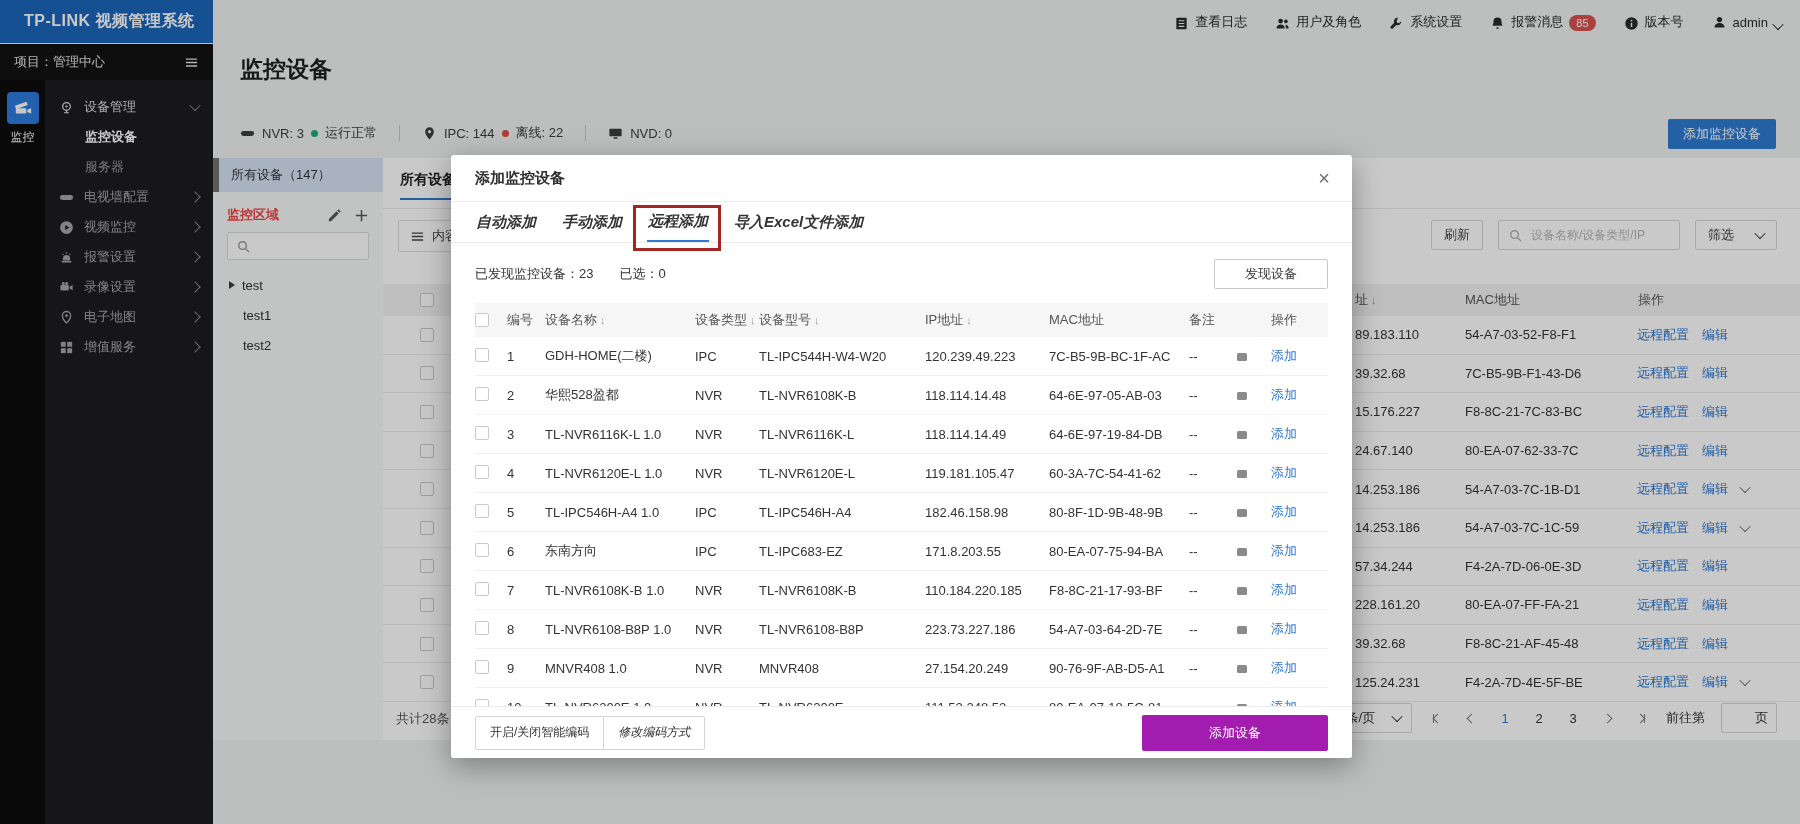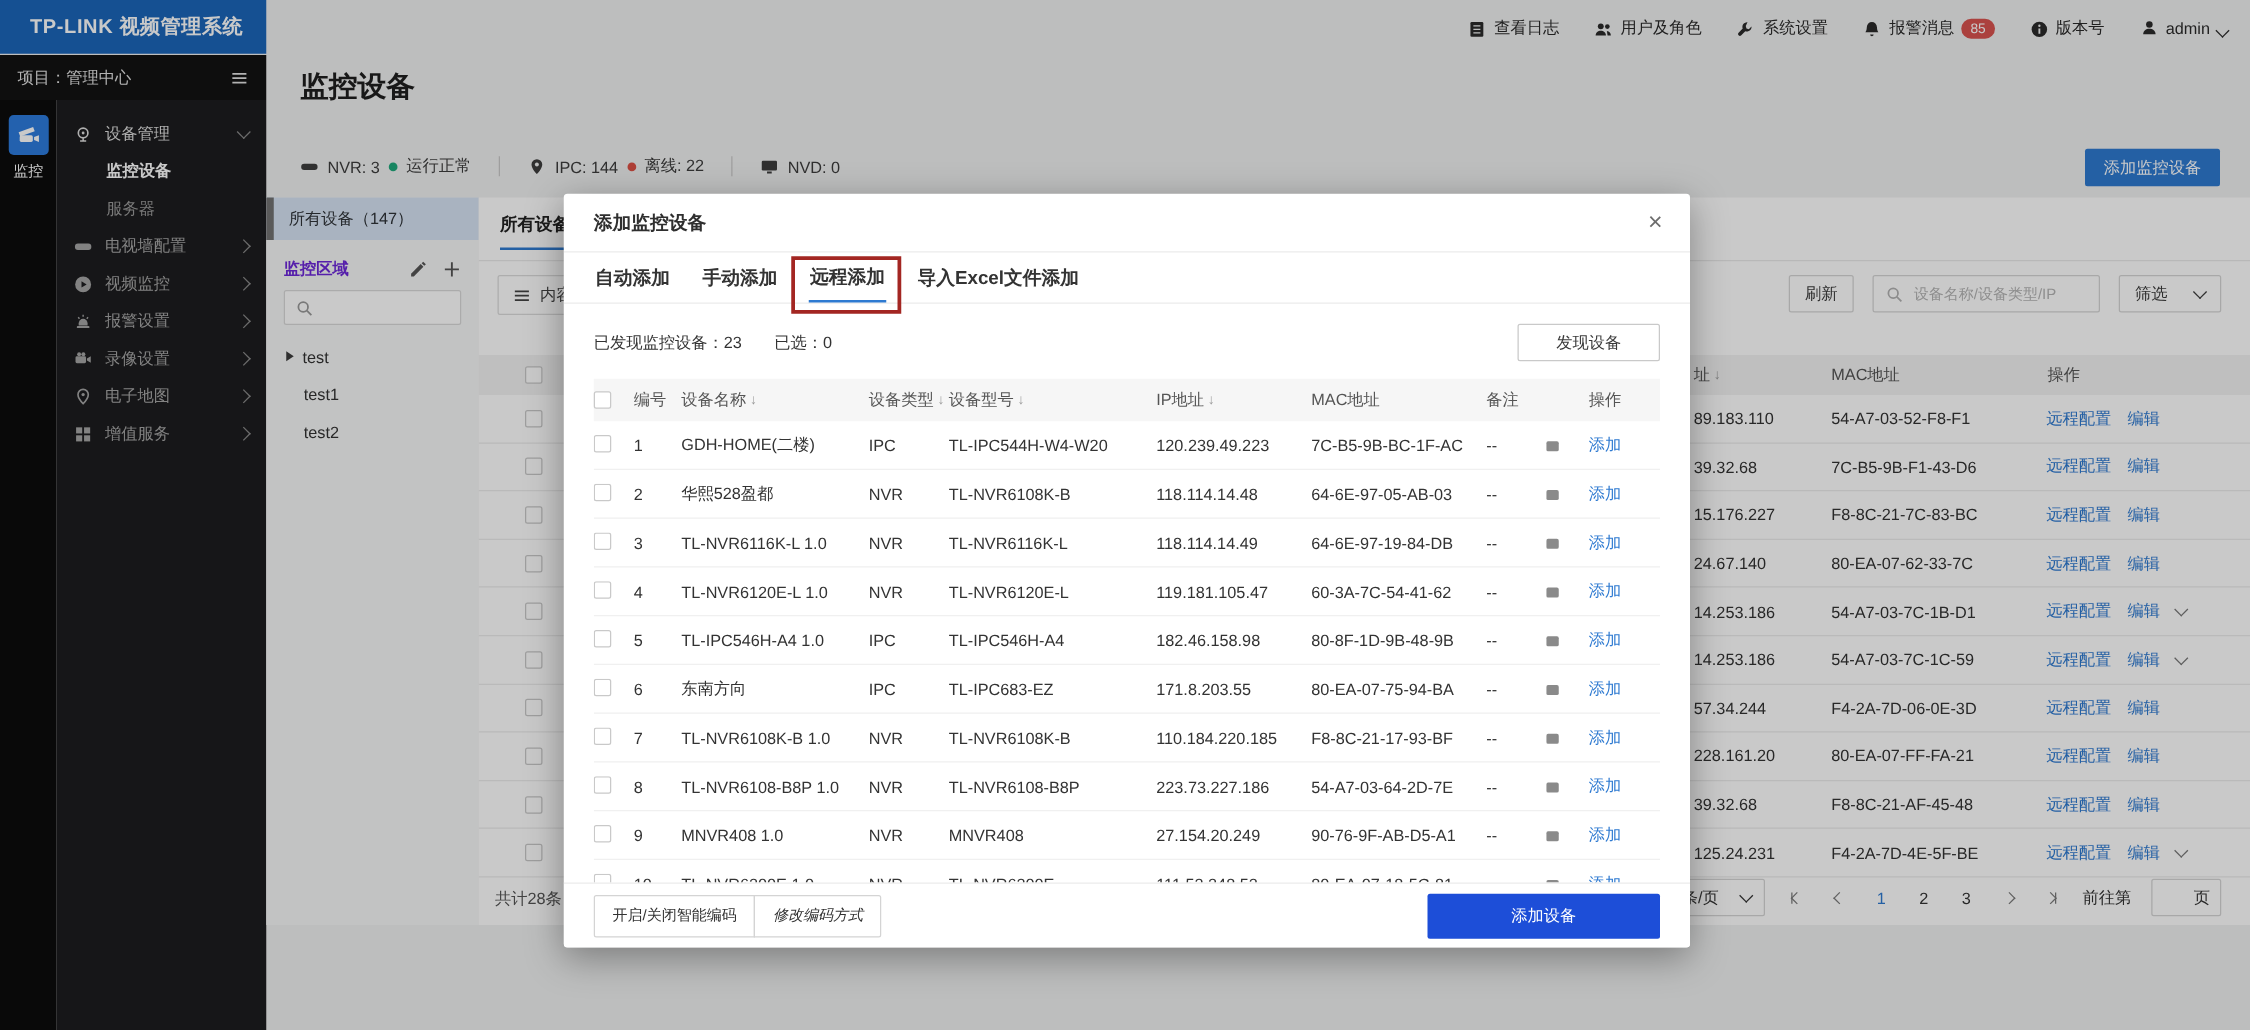--- a/index.html
+++ b/index.html
@@ -40,21 +40,21 @@
   .stat{display:flex;align-items:center;gap:7px;}
   .dot{width:7px;height:7px;border-radius:50%;display:inline-block;}
   .vsep{width:1px;height:16px;background:#c9c9c9;margin:0 10px;}
   .add-btn{left:1668px;top:119px;width:108px;height:30px;background:#2e7ad1;color:#fff;border-radius:2px;
            display:flex;align-items:center;justify-content:center;font-size:13px;cursor:pointer;}
   
   .dev-panel{left:213px;top:158px;width:170px;height:582px;background:#f7f8f8;box-sizing:border-box;}
   .alldev{height:34px;line-height:34px;background:#d7e4f4;border-left:6px solid #737373;padding-left:12px;
           color:#2f3338;cursor:pointer;}
   .region-row{display:flex;align-items:center;justify-content:space-between;margin:14px 14px 8px 14px;}
-  .region-title{font-weight:bold;color:#6d28d9;}
+  .region-title{font-weight:bold;color:#ef4444;}
   .region-icons{display:flex;gap:12px;color:#555;}
   .psearch{margin:4px 14px 10px;height:26px;border:1px solid #d9d9d9;background:#fff;border-radius:2px;
            display:flex;align-items:center;padding:0 8px;gap:6px;color:#9a9a9a;}
   .psearch input{border:0;outline:0;width:100%;font-size:12px;background:transparent;}
   .tree-row{height:30px;display:flex;align-items:center;gap:7px;padding-left:16px;color:#333;cursor:pointer;}
   .tree-row.child{padding-left:30px;}
   .caret{width:0;height:0;border-left:6px solid #3c3c3c;border-top:4px solid transparent;border-bottom:4px solid transparent;}
   
   .content{left:383px;top:158px;width:1417px;height:582px;background:#fff;}
   .tabs-row{position:absolute;top:0;left:0;right:0;height:50px;border-bottom:1px solid #eaeaea;}
@@ -92,21 +92,21 @@
   .goto-box input{border:0;outline:0;width:18px;flex:1;min-width:0;}
   
   .overlay{top:0;left:0;width:1800px;height:824px;background:rgba(0,0,0,0.21);z-index:50;}
   .modal{left:451px;top:155px;width:901px;height:603px;background:#fff;border-radius:3px;z-index:100;
          box-shadow:0 8px 30px rgba(0,0,0,.35);overflow:hidden;}
   .m-header{height:46px;display:flex;align-items:center;justify-content:space-between;padding:0 22px 0 24px;
             border-bottom:1px solid #ebebeb;}
   .m-title{font-size:15px;font-weight:bold;color:#2f2f2f;}
   .m-close{font-size:20px;color:#6d6d6d;cursor:pointer;line-height:1;}
   .m-tabs{position:relative;height:40px;display:flex;align-items:stretch;gap:24px;padding-left:24px;border-bottom:1px solid #ebebeb;}
-  .m-tab{display:flex;align-items:center;font-size:15px;font-weight:bold;color:#333;cursor:pointer;box-sizing:border-box;padding:0 1px;}
+  .m-tab{display:flex;align-items:center;font-size:15px;font-weight:bold;color:#333;cursor:pointer;box-sizing:border-box;padding:0 1px;font-style:italic;}
   .m-tab.active{border-bottom:2px solid #2e7ad1;}
   .m-annotation{position:absolute;left:182px;top:3px;width:82px;height:40px;border:3px solid #a32622;z-index:40;pointer-events:none;}
   .m-info{margin:16px 24px 0;display:flex;align-items:center;justify-content:space-between;height:30px;}
   .m-info-left{display:flex;gap:26px;color:#333;}
   .discover-btn{width:114px;height:30px;border:1px solid #c9c9c9;border-radius:2px;background:#fff;display:flex;
                 align-items:center;justify-content:center;color:#3a3a3a;cursor:pointer;box-sizing:border-box;}
   .m-table{margin:14px 24px 0;}
   .m-grid{display:grid;grid-template-columns:32px 38px 150px 64px 166px 124px 140px 48px 34px auto;align-items:center;}
   .m-thead{height:34px;background:#f6f6f6;color:#555;}
   .m-thead span{display:flex;align-items:center;gap:3px;}
@@ -116,21 +116,21 @@
   .sort{font-size:11px;color:#9a9a9a;}
   .lock{position:relative;display:inline-block;width:10px;height:8px;background:#8a8a8a;border-radius:1.5px;margin-top:5px;}
   .lock:before{content:"";position:absolute;left:1.2px;top:-5px;width:5.6px;height:5px;border:1.6px solid #8a8a8a;
                border-bottom:none;border-radius:4px 4px 0 0;box-sizing:border-box;}
   .m-footer{position:absolute;left:0;right:0;bottom:0;height:52px;border-top:1px solid #ebebeb;display:flex;
             align-items:center;justify-content:space-between;padding:0 24px;box-sizing:border-box;background:#fff;}
   .enc-group{display:flex;}
   .enc-btn{height:32px;border:1px solid #d4d4d4;background:#fff;display:flex;align-items:center;padding:0 14px;
            font-size:12px;color:#333;cursor:pointer;}
   .enc-btn+.enc-btn{margin-left:-1px;font-style:italic;}
-  .add-dev-btn{width:186px;height:36px;background:#1d4ed8;color:#fff;border-radius:2px;display:flex;
+  .add-dev-btn{width:186px;height:36px;background:#a21caf;color:#fff;border-radius:2px;display:flex;
                align-items:center;justify-content:center;cursor:default;text-align:right;}
 </style>
 </head>
 <body>
 
 <div class="app">
 
   <div class="abs topbar">
     <div class="abs logo">
       <span>TP-LINK 视频管理系统</span>

